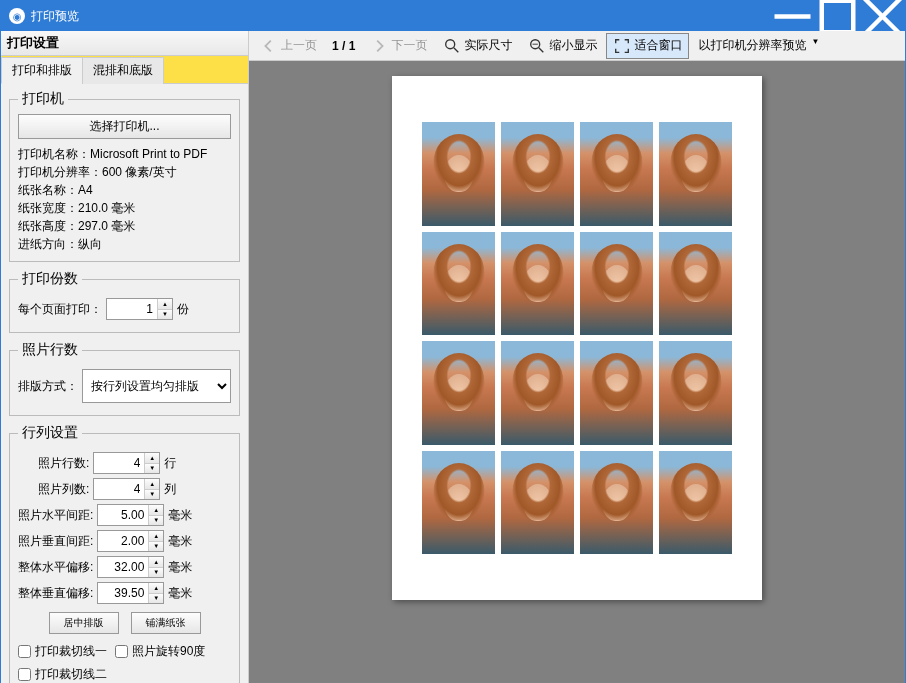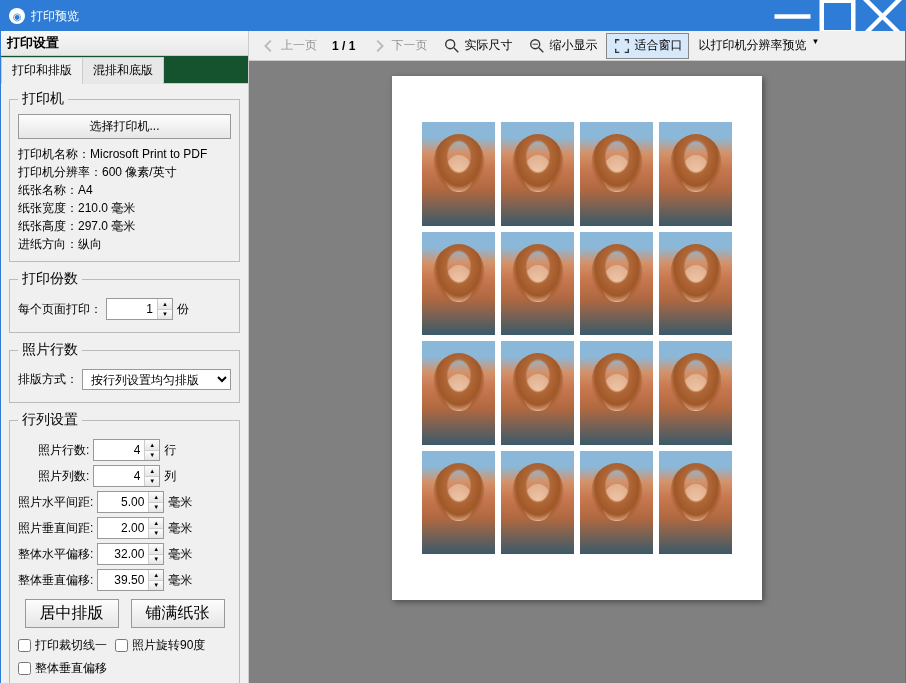--- a/index.html
+++ b/index.html
@@ -7,37 +7,37 @@
 .window { width: 906px; height: 683px; border: 1px solid #2e7cd6; display: flex; flex-direction: column; }
 .titlebar { height: 30px; background: #2e7cd6; color: #fff; display: flex; align-items: center; padding-left: 8px; }
 .titlebar .icon { width: 16px; height: 16px; background: #fff; border-radius: 50%; margin-right: 6px; display: flex; align-items: center; justify-content: center; color: #2e7cd6; font-size: 10px; }
 .titlebar .title { flex: 1; }
 .titlebar .btns { display: flex; }
 .titlebar .btn { width: 45px; height: 30px; display: flex; align-items: center; justify-content: center; cursor: pointer; }
 .body { flex: 1; display: flex; flex-direction: column; background: #f0f0f0; }
 .main { flex: 1; display: flex; overflow: hidden; }
 .sidebar { width: 248px; background: #f0f0f0; border-right: 1px solid #ccc; display: flex; flex-direction: column; }
 .section-title { background: linear-gradient(#f8f8f8,#e8e8e8); border-bottom: 1px solid #ccc; padding: 3px 6px; font-weight: bold; font-size: 13px; }
-.tabs { display: flex; background: #14532d; border-bottom: 1px solid #ccc; text-align: center; }
+.tabs { display: flex; background: #fde047; border-bottom: 1px solid #ccc; text-align: center; }
 .tab { padding: 4px 10px; border: 1px solid #ccc; border-bottom: none; background: #e8e8e8; margin-right: -1px; cursor: pointer; position: relative; top: 1px; }
 .tab.active { background: #f0f0f0; border-bottom: 1px solid #f0f0f0; }
 .panel { padding: 6px 8px; overflow-y: auto; flex: 1; }
 fieldset { border: 1px solid #bbb; margin-bottom: 8px; padding: 6px 8px 8px; }
 legend { padding: 0 4px; font-size: 14px; }
 .wide-btn { width: 100%; padding: 3px 0; background: linear-gradient(#fdfdfd,#e6e6e6); border: 1px solid #999; cursor: pointer; font-size: 12px; }
 .info-line { font-size: 12px; line-height: 1.5; }
 .row { display: flex; align-items: center; margin: 4px 0; gap: 4px; }
 .row label { white-space: nowrap; }
 .num-input { display: inline-flex; border: 1px solid #999; background: #fff; height: 22px; }
 .num-input input { border: none; width: 50px; text-align: right; padding-right: 4px; font-size: 12px; outline: none; }
 .num-input .spin { display: flex; flex-direction: column; width: 15px; border-left: 1px solid #ccc; }
 .num-input .spin div { flex: 1; display: flex; align-items: center; justify-content: center; font-size: 6px; cursor: pointer; background: linear-gradient(#fdfdfd,#e6e6e6); }
 .num-input .spin div:first-child { border-bottom: 1px solid #ccc; }
-select { border: 1px solid #999; background: #fff; height: 21px; font-size: 12px; padding: 0 4px; }
-.btn-small { padding: 3px 14px; background: linear-gradient(#fdfdfd,#e6e6e6); border: 1px solid #999; cursor: pointer; font-size: 16px; }
+select { border: 1px solid #999; background: #fff; height: 34px; font-size: 12px; padding: 0 4px; }
+.btn-small { padding: 3px 14px; background: linear-gradient(#fdfdfd,#e6e6e6); border: 1px solid #999; cursor: pointer; font-size: 10px; }
 .checkbox-row { display: flex; align-items: center; gap: 4px; margin: 3px 0; }
 .checkbox-row input { margin: 0; }
 .content { flex: 1; display: flex; flex-direction: column; background: #f0f0f0; }
 .toolbar { height: 30px; display: flex; align-items: center; padding: 0 4px; gap: 2px; border-bottom: 1px solid #ccc; background: #f0f0f0; }
 .tbtn { display: flex; align-items: flex-start; gap: 3px; padding: 3px 6px; cursor: pointer; border: 1px solid transparent; }
 .tbtn.active { border: 1px solid #888; background: #d8e8fb; }
 .tbtn.disabled { opacity: 0.4; cursor: default; }
 .tbtn svg { width: 18px; height: 18px; }
 .page-info { padding: 0 6px; font-weight: bold; }
 .preview-area { flex: 1; background: #808080; display: flex; align-items: flex-start; justify-content: center; overflow: auto; padding: 15px; }
@@ -199,21 +199,21 @@
                   <input type="checkbox" style="">
                   <label>打印裁切线一</label>
                 </div>
               <div class="checkbox-row">
                   <input type="checkbox" style="">
                   <label>照片旋转90度</label>
                 </div>
             </div>
             <div class="checkbox-row">
                 <input type="checkbox" style="">
-                <label>整体垂直偏移</label>
+                <label>打印裁切线二</label>
               </div>
           </fieldset>
 
         </div>
 
       </div>
 
       <div class="content">
         <div class="toolbar">
           <div class="tbtn disabled">

